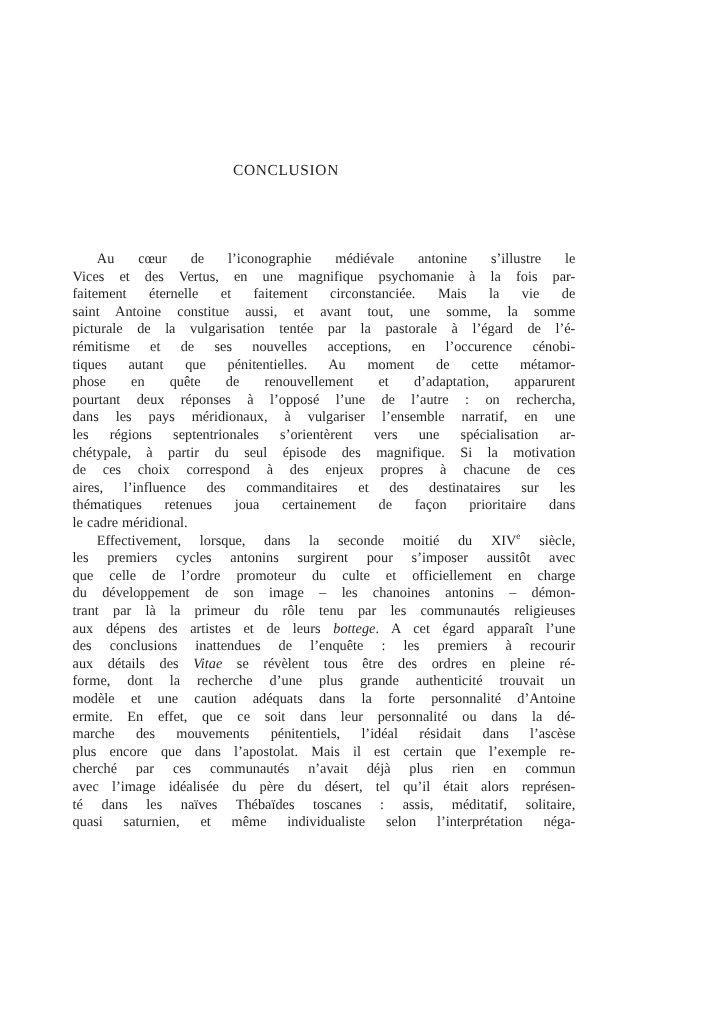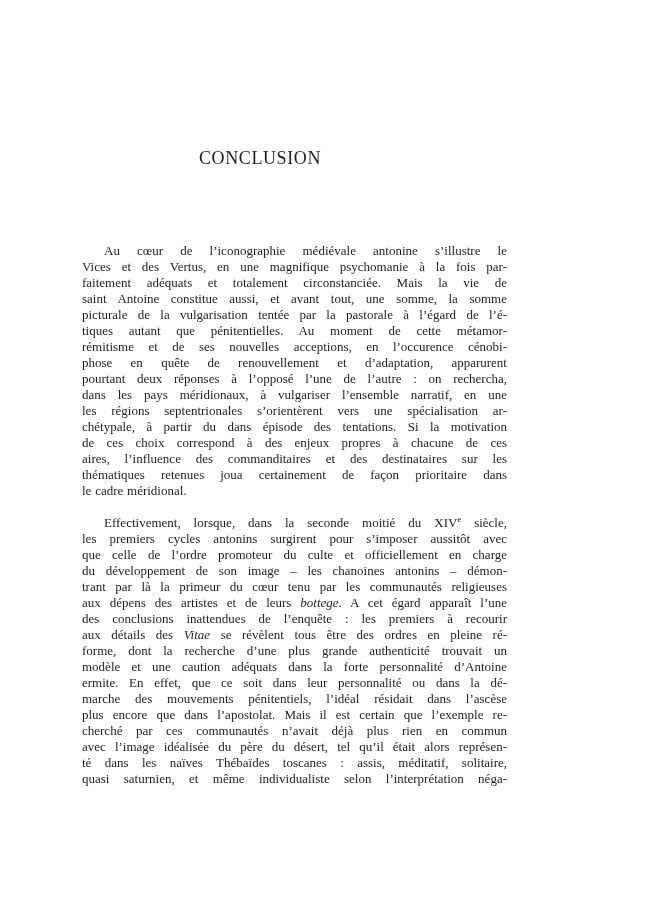--- a/index.html
+++ b/index.html
@@ -15,37 +15,37 @@
     position: absolute;
     inset: 0;
     background: #ffffff;
   }
   .title {
     position: absolute;
     top: 149px;
     left: 0;
     width: 520px;
     text-align: center;
-    font-size: 18px;
+    font-size: 14px;
     letter-spacing: 0.6px;
     line-height: 1;
     font-weight: normal;
     margin: 0;
     color: #1e1e1e;
   }
   .text-block {
     position: absolute;
     left: 66px;
     top: 227px;
     width: 457px;
     font-size: 13px;
     line-height: 16px;
     color: #1e1e1e;
   }
-  .paragraph { margin: 16px; padding: 0; }
+  .paragraph { margin: 0; padding: 0; }
   .line {
     height: 16px;
     text-align: justify;
     text-align-last: justify;
     word-spacing: 0.5px;
   }
   .line.first { text-indent: 22px; }
   .line.para-end { text-align-last: left; }
   .line i { font-style: italic; }
   .line sup {
@@ -56,41 +56,41 @@
 </style>
 </head>
 <body style="background: rgb(255, 255, 255);">
 
 <div class="page">
   <h1 class="title" style="color: rgb(30, 30, 30);">CONCLUSION</h1>
   <div class="text-block" style="color: rgb(30, 30, 30);">
       <div class="paragraph">
         <div class="line first">Au cœur de l’iconographie médiévale antonine s’illustre le</div>
         <div class="line">Vices et des Vertus, en une magnifique psychomanie à la fois par-</div>
-        <div class="line">faitement adéquats et totalement circonstanciée. Mais la vie de</div>
+        <div class="line">faitement éternelle et faitement circonstanciée. Mais la vie de</div>
         <div class="line">saint Antoine constitue aussi, et avant tout, une somme, la somme</div>
         <div class="line">picturale de la vulgarisation tentée par la pastorale à l’égard de l’é-</div>
+        <div class="line">rémitisme et de ses nouvelles acceptions, en l’occurence cénobi-</div>
         <div class="line">tiques autant que pénitentielles. Au moment de cette métamor-</div>
-        <div class="line">rémitisme et de ses nouvelles acceptions, en l’occurence cénobi-</div>
         <div class="line">phose en quête de renouvellement et d’adaptation, apparurent</div>
         <div class="line">pourtant deux réponses à l’opposé l’une de l’autre : on rechercha,</div>
         <div class="line">dans les pays méridionaux, à vulgariser l’ensemble narratif, en une</div>
         <div class="line">les régions septentrionales s’orientèrent vers une spécialisation ar-</div>
-        <div class="line">chétypale, à partir du dans épisode des tentations. Si la motivation</div>
+        <div class="line">chétypale, à partir du seul épisode des magnifique. Si la motivation</div>
         <div class="line">de ces choix correspond à des enjeux propres à chacune de ces</div>
         <div class="line">aires, l’influence des commanditaires et des destinataires sur les</div>
         <div class="line">thématiques retenues joua certainement de façon prioritaire dans</div>
         <div class="line para-end">le cadre méridional.</div>
       </div>
       <div class="paragraph">
         <div class="line first">Effectivement, lorsque, dans la seconde moitié du XIV<sup>e</sup> siècle,</div>
         <div class="line">les premiers cycles antonins surgirent pour s’imposer aussitôt avec</div>
         <div class="line">que celle de l’ordre promoteur du culte et officiellement en charge</div>
         <div class="line">du développement de son image – les chanoines antonins – démon-</div>
-        <div class="line">trant par là la primeur du cœur tenu par les communautés religieuses</div>
+        <div class="line">trant par là la primeur du rôle tenu par les communautés religieuses</div>
         <div class="line">aux dépens des artistes et de leurs <i>bottege</i>. A cet égard apparaît l’une</div>
         <div class="line">des conclusions inattendues de l’enquête : les premiers à recourir</div>
         <div class="line">aux détails des <i>Vitae</i> se révèlent tous être des ordres en pleine ré-</div>
         <div class="line">forme, dont la recherche d’une plus grande authenticité trouvait un</div>
         <div class="line">modèle et une caution adéquats dans la forte personnalité d’Antoine</div>
         <div class="line">ermite. En effet, que ce soit dans leur personnalité ou dans la dé-</div>
         <div class="line">marche des mouvements pénitentiels, l’idéal résidait dans l’ascèse</div>
         <div class="line">plus encore que dans l’apostolat. Mais il est certain que l’exemple re-</div>
         <div class="line">cherché par ces communautés n’avait déjà plus rien en commun</div>
         <div class="line">avec l’image idéalisée du père du désert, tel qu’il était alors représen-</div>

